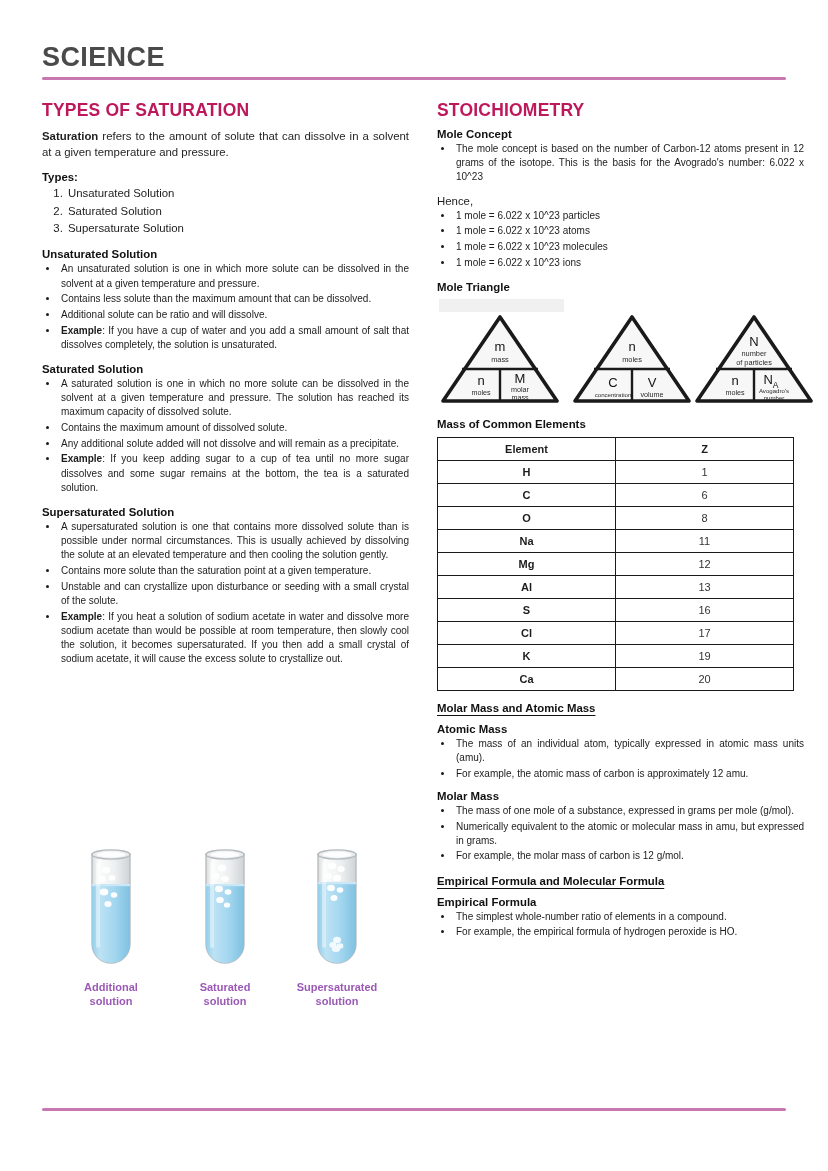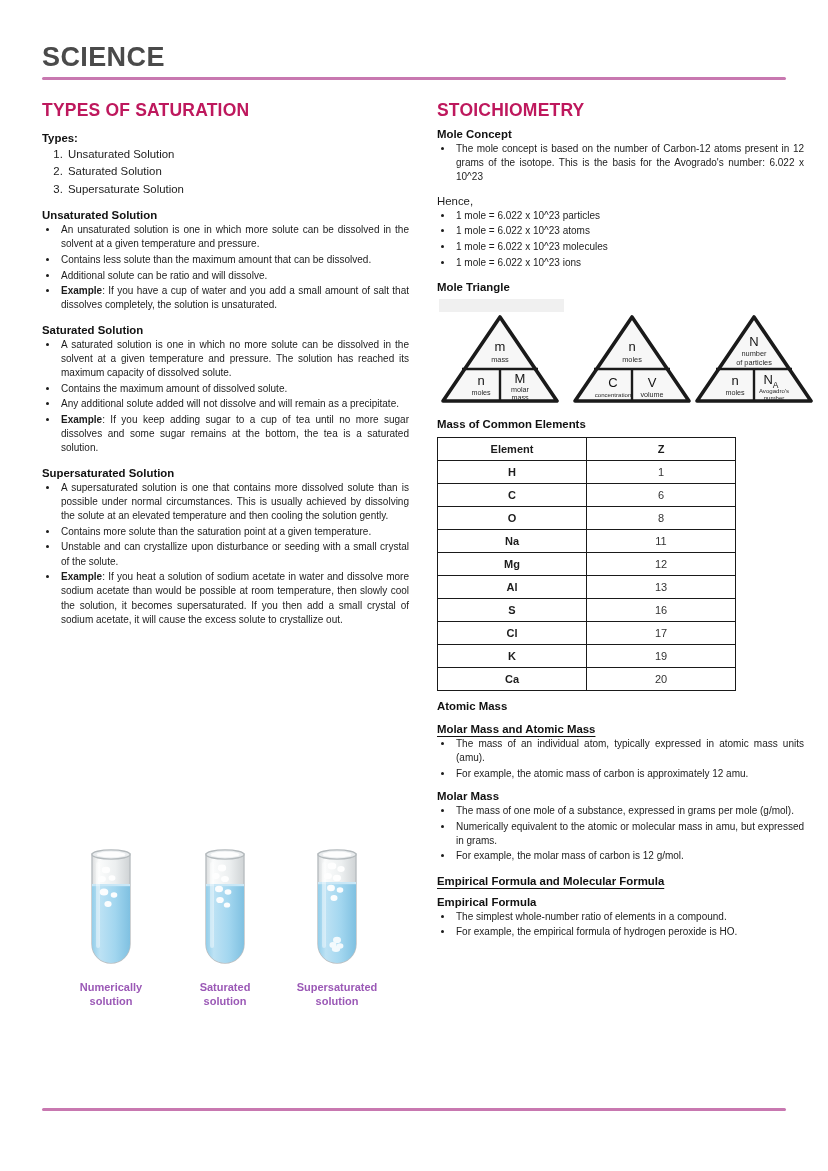--- a/index.html
+++ b/index.html
@@ -169,21 +169,21 @@
   .tri-top-main  { font-size: 13px; }
   .tri-top-sub   { font-size: 7.4px; }
   .tri-bot-main  { font-size: 13px; }
   .tri-bot-sub   { font-size: 7.2px; }
   .tri-bot-sub-s { font-size: 6.1px; }
   .tri-sub-idx   { font-size: 8.5px; }
 
   
   .elem-table {
     border-collapse: collapse;
-    width: 299px;
+    width: 357px;
     margin-top: 7px;
     table-layout: fixed;
   }
   .elem-table th,
   .elem-table td {
     border: 1.6px solid #1a1a1a;
     text-align: center;
     height: 20px;
     font-size: 11px;
   }
@@ -196,20 +196,21 @@
 
 <div class="page">
 
   <div class="doc-title">SCIENCE</div>
   <div class="top-rule"></div>
 
   <div class="col col-left">
 
     <div class="section-title">TYPES OF SATURATION</div>
 
+    <p class="para"><b>Saturation</b><span> refers to the amount of solute that can dissolve in a solvent at a given temperature and pressure.</span></p>
 
     <div class="sub-head">Types:</div>
     <ol class="numlist">
       <li>Unsaturated Solution</li>
       <li>Saturated Solution</li>
       <li>Supersaturate Solution</li>
     </ol>
 
     <div class="sub-head">Unsaturated Solution</div>
     <ul class="blist">
@@ -269,21 +270,21 @@
           <ellipse cx="50" cy="22" rx="4.1" ry="3.3"></ellipse>
           <ellipse cx="46" cy="31" rx="3.8" ry="3.1"></ellipse>
           <ellipse cx="56" cy="30" rx="3.4" ry="2.8"></ellipse>
           <ellipse cx="48" cy="44" rx="4.3" ry="3.5"></ellipse>
           <ellipse cx="58" cy="47" rx="3.3" ry="2.7"></ellipse>
           <ellipse cx="52" cy="56" rx="3.6" ry="2.9"></ellipse>
         </g>
         <rect x="40" y="14" width="4" height="86" rx="2" fill="#ffffff" opacity="0.42"></rect>
       </svg>
       <div class="tube-caption">
-        <div>Numerically</div>
+        <div>Additional</div>
         <div>solution</div>
       </div>
     </div>
 
     <div class="tube-wrap t2">
       <svg width="110" height="122" viewBox="0 0 110 122">
         <defs>
           <clipPath id="tubeClip2">
               <path d="M36,6 L36,96 A19,19 0 0 0 74,96 L74,6 Z"></path>
             </clipPath>
@@ -463,23 +464,23 @@
             <td class="sym">K</td>
             <td class="z">19</td>
           </tr>
         <tr>
             <td class="sym">Ca</td>
             <td class="z">20</td>
           </tr>
       </tbody>
     </table>
 
+    <div class="sub-head u">Molar Mass and Atomic Mass</div>
+
     <div class="sub-head tight">Atomic Mass</div>
-
-    <div class="sub-head u">Molar Mass and Atomic Mass</div>
     <ul class="blist">
       <li>The mass of an individual atom, typically expressed in atomic mass units (amu).</li>
       <li>For example, the atomic mass of carbon is approximately 12 amu.</li>
     </ul>
 
     <div class="sub-head tight">Molar Mass</div>
     <ul class="blist">
       <li>The mass of one mole of a substance, expressed in grams per mole (g/mol).</li>
       <li>Numerically equivalent to the atomic or molecular mass in amu, but expressed in grams.</li>
       <li>For example, the molar mass of carbon is 12 g/mol.</li>

